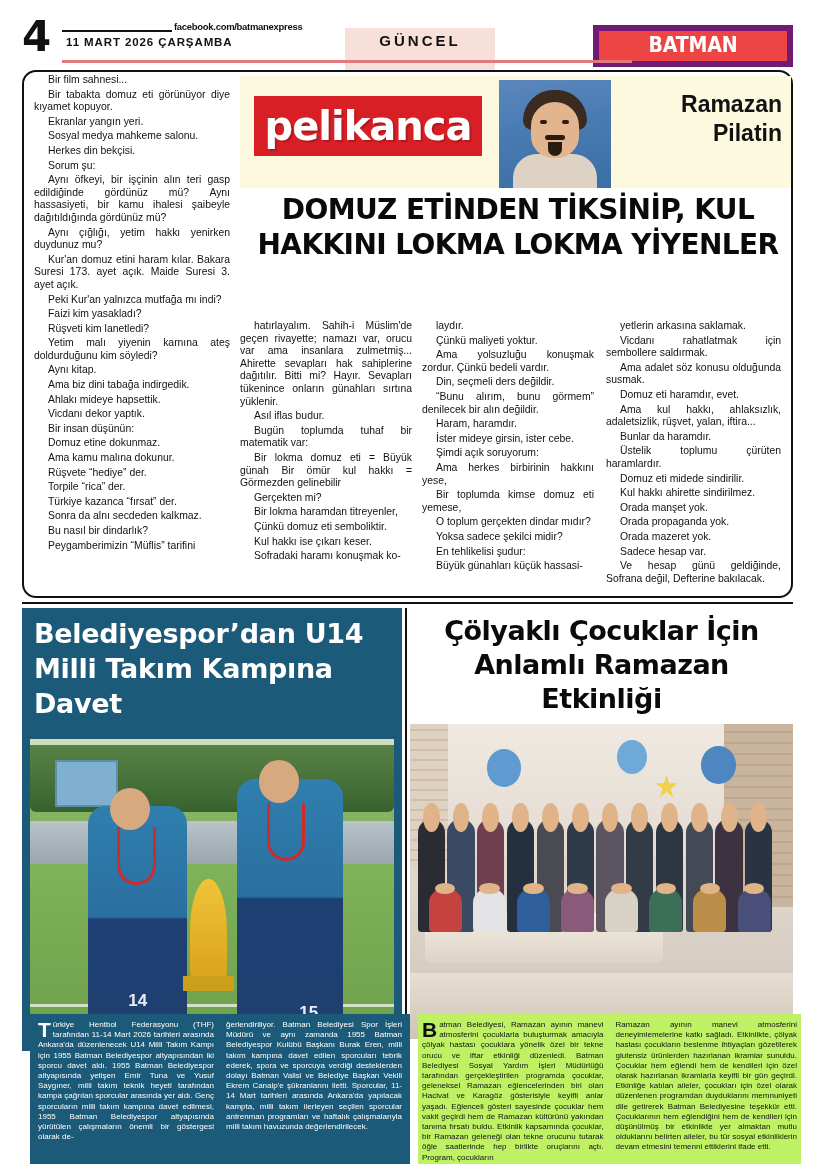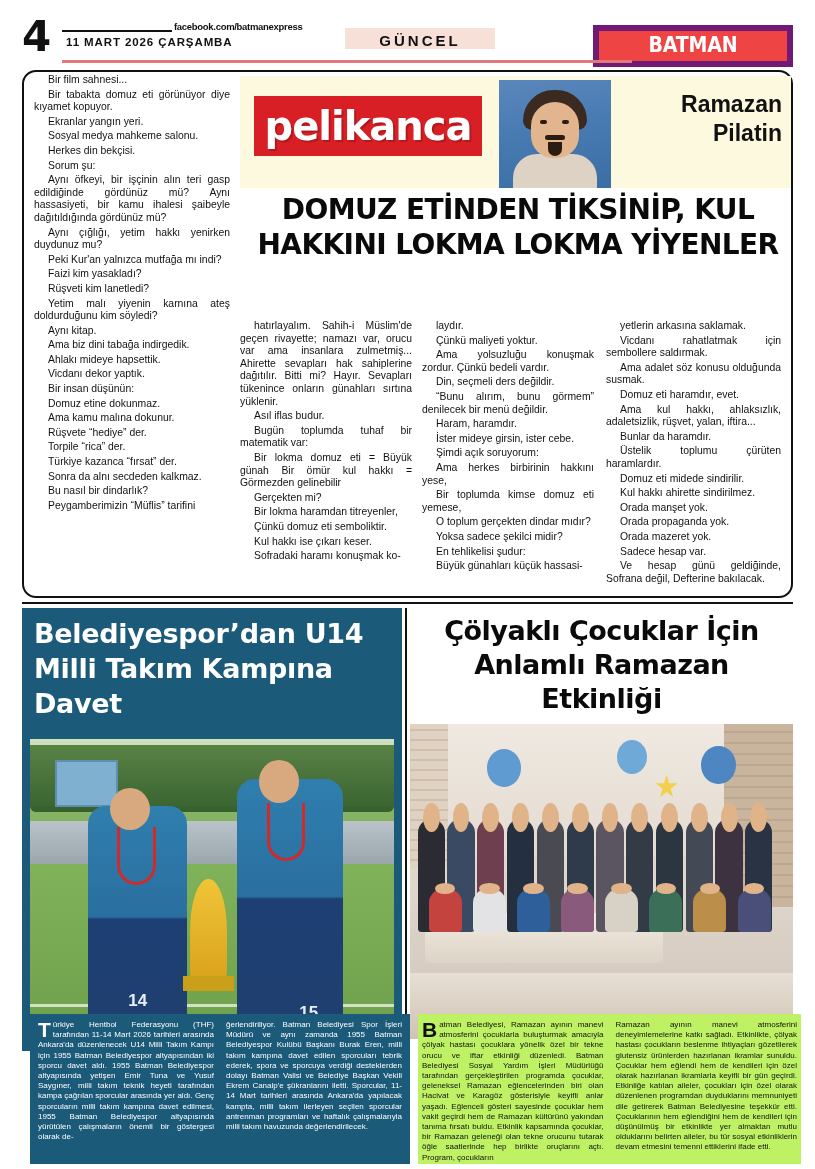--- a/index.html
+++ b/index.html
@@ -27,21 +27,21 @@
     position:absolute;left:174px;top:21px;
     font-size:9.5px;font-weight:600;color:#111;letter-spacing:-0.3px;
     font-family:"Liberation Sans", sans-serif;
   }
   .date-line{
     position:absolute;left:66px;top:36px;
     font-size:11.5px;font-weight:bold;color:#111;letter-spacing:0.9px;
     font-family:"Liberation Sans", sans-serif;
   }
   .section-tag{
-    position:absolute;left:345px;top:28px;width:150px;height:21px;
+    position:absolute;left:345px;top:28px;width:150px;height:42px;
     background:#f7e0d8;
   }
   .section-tag span{
     display:block;text-align:center;line-height:26px;
     font-size:15px;font-weight:bold;letter-spacing:3px;color:#111;
   }
   .brand{
     position:absolute;right:22px;top:25px;width:188px;height:30px;
     background:#ef4444;border:6px solid #701a75;
   }
@@ -276,20 +276,21 @@
 
     <div class="op-col c1">
         <p>Bir film sahnesi...</p>
         <p>Bir tabakta domuz eti görünüyor diye kıyamet kopuyor.</p>
         <p>Ekranlar yangın yeri.</p>
         <p>Sosyal medya mahkeme salonu.</p>
         <p>Herkes din bekçisi.</p>
         <p>Sorum şu:</p>
         <p>Aynı öfkeyi, bir işçinin alın teri gasp edildiğinde gördünüz mü? Aynı hassasiyeti, bir kamu ihalesi şaibeyle dağıtıldığında gördünüz mü?</p>
         <p>Aynı çığlığı, yetim hakkı yenirken duydunuz mu?</p>
+        <p>Kur'an domuz etini haram kılar. Bakara Suresi 173. ayet açık. Maide Suresi 3. ayet açık.</p>
         <p>Peki Kur'an yalnızca mutfağa mı indi?</p>
         <p>Faizi kim yasakladı?</p>
         <p>Rüşveti kim lanetledi?</p>
         <p>Yetim malı yiyenin karnına ateş doldurduğunu kim söyledi?</p>
         <p>Aynı kitap.</p>
         <p>Ama biz dini tabağa indirgedik.</p>
         <p>Ahlakı mideye hapsettik.</p>
         <p>Vicdanı dekor yaptık.</p>
         <p>Bir insan düşünün:</p>
         <p>Domuz etine dokunmaz.</p>
@@ -310,21 +311,21 @@
         <p>Bir lokma haramdan titreyenler,</p>
         <p>Çünkü domuz eti semboliktir.</p>
         <p>Kul hakkı ise çıkarı keser.</p>
         <p>Sofradaki haramı konuşmak ko-</p>
       </div>
     <div class="op-col c3">
         <p>laydır.</p>
         <p>Çünkü maliyeti yoktur.</p>
         <p>Ama yolsuzluğu konuşmak zordur. Çünkü bedeli vardır.</p>
         <p>Din, seçmeli ders değildir.</p>
-        <p>“Bunu alırım, bunu görmem” denilecek bir menü değildir.</p>
+        <p>“Bunu alırım, bunu görmem” denilecek bir alın değildir.</p>
         <p>Haram, haramdır.</p>
         <p>İster mideye girsin, ister cebe.</p>
         <p>Şimdi açık soruyorum:</p>
         <p>Ama herkes birbirinin hakkını yese,</p>
         <p>Bir toplumda kimse domuz eti yemese,</p>
         <p>O toplum gerçekten dindar mıdır?</p>
         <p>Yoksa sadece şekilci midir?</p>
         <p>En tehlikelisi şudur:</p>
         <p>Büyük günahları küçük hassasi-</p>
       </div>

